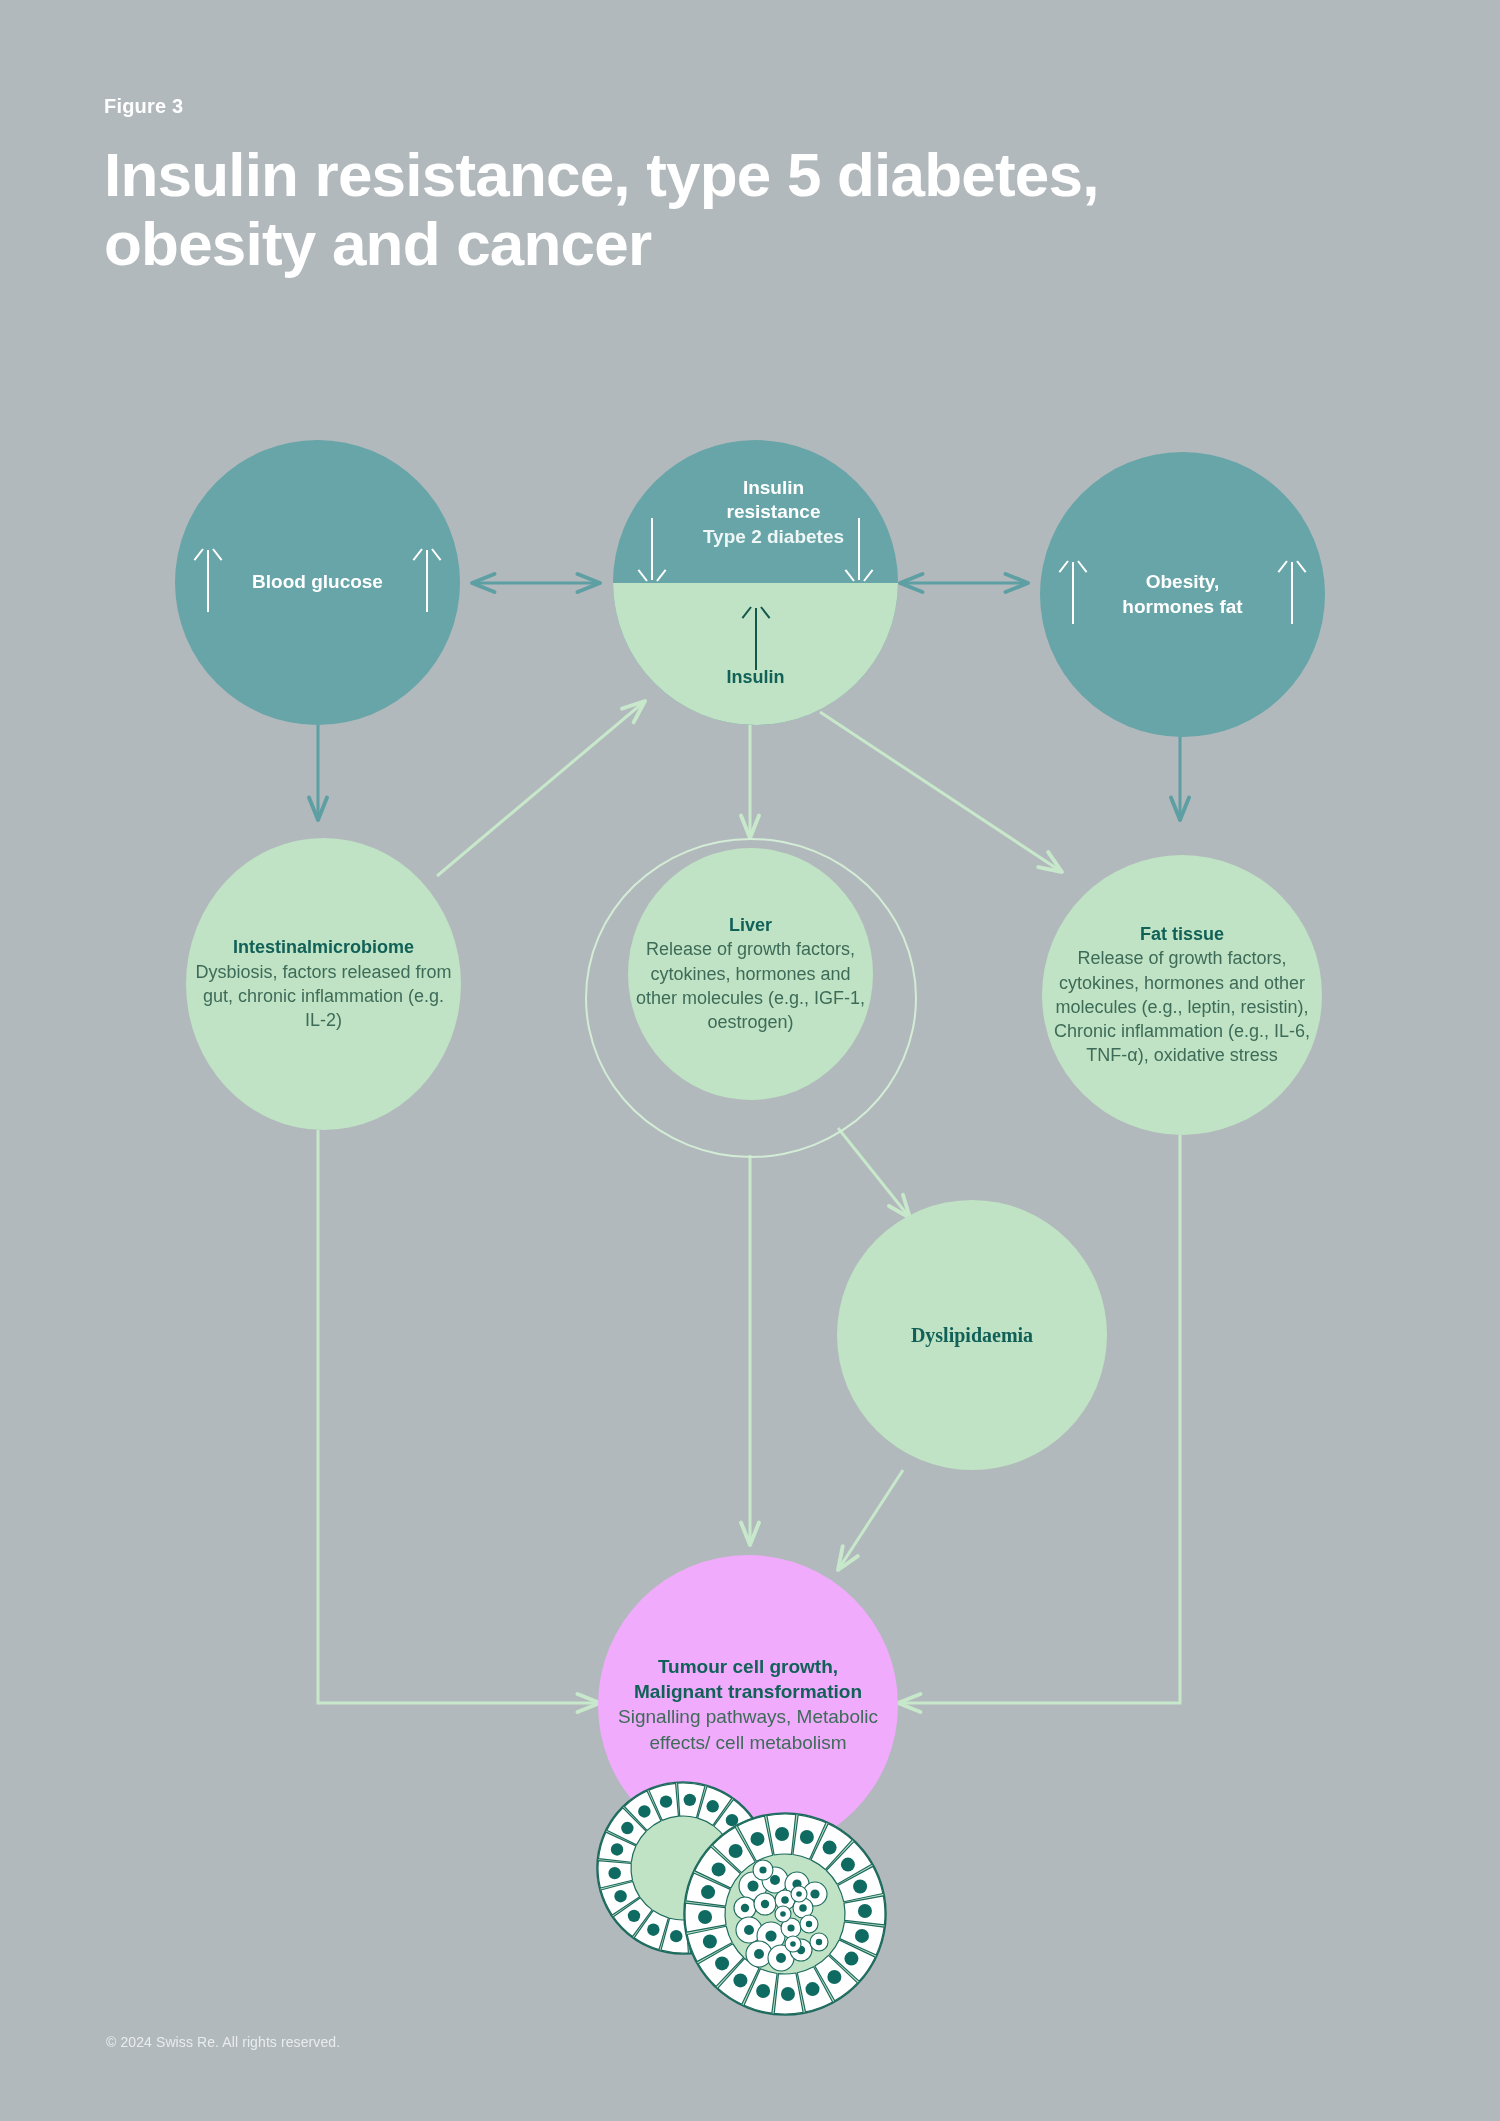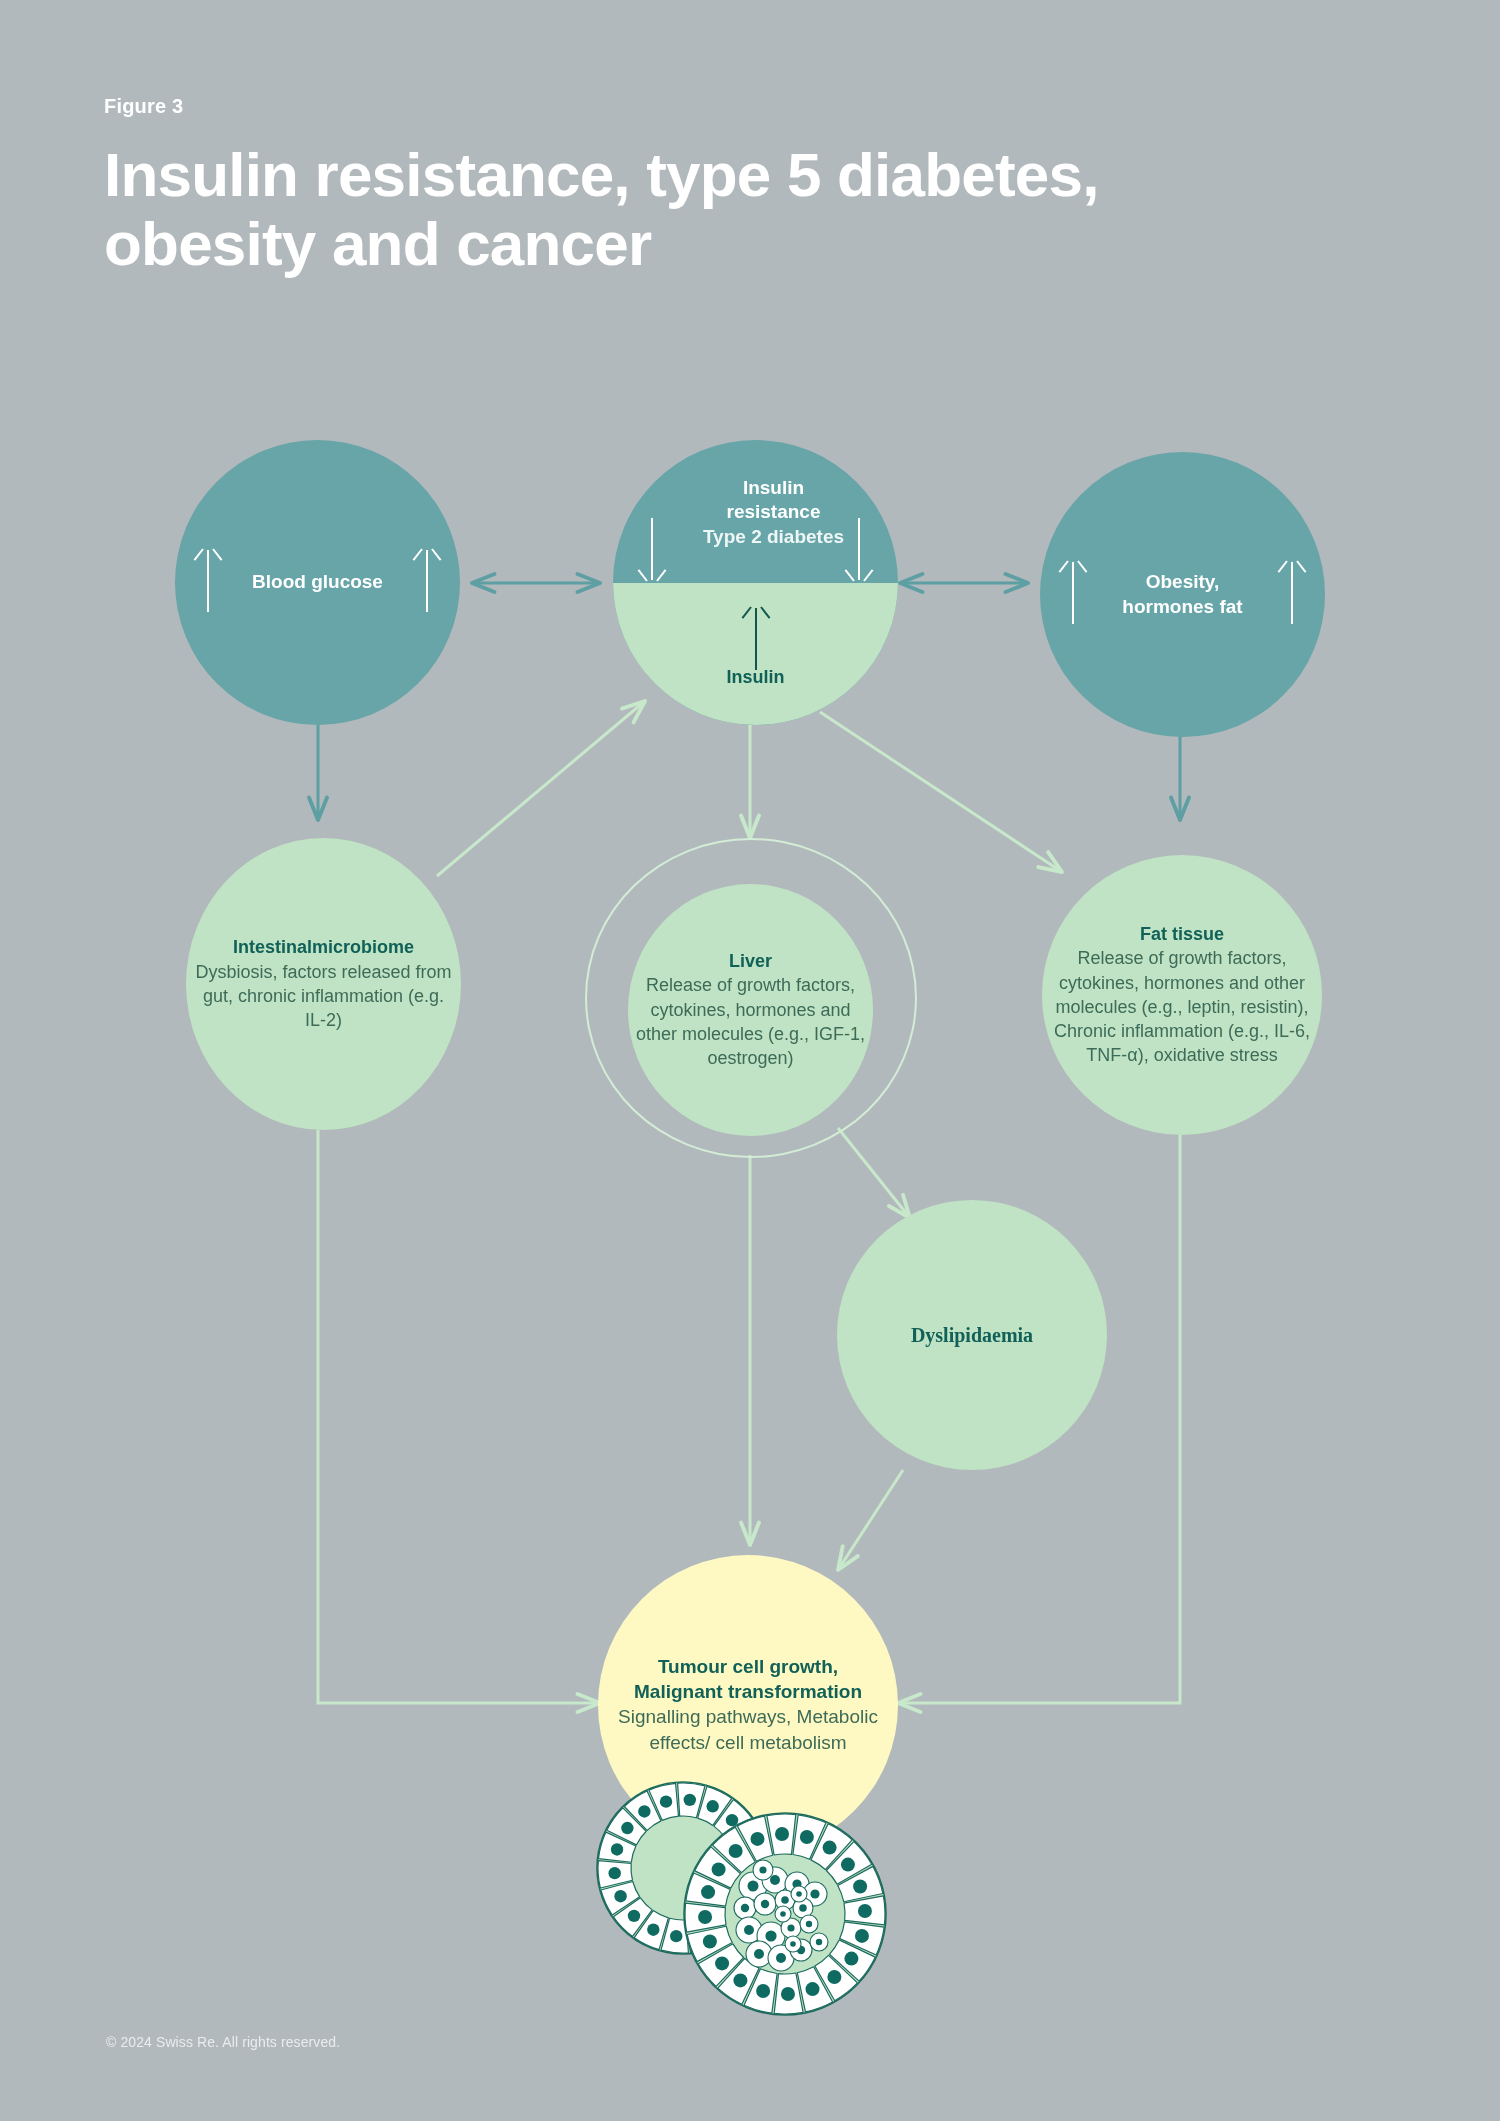--- a/index.html
+++ b/index.html
@@ -65,21 +65,21 @@
     border-radius: 50%;
     display: flex;
     flex-direction: column;
     align-items: center;
     justify-content: center;
     text-align: center;
     box-sizing: border-box;
   }
   .node-teal { background: #67a5a8; }
   .node-green { background: #bfe3c4; }
-  .node-white { background: #fef9c3; }
+  .node-white { background: #f0abfc; }
 
   .t-title-w {
     color: #ffffff;
     font-weight: bold;
     font-size: 19px;
     line-height: 1.28;
   }
   .t-sub-w {
     color: #eef7f6;
     font-size: 19px;
@@ -219,21 +219,21 @@
   </div>
 
   <div class="node node-green" style="left:186px; top:838px; width:275px; height:292px;">
     <div class="node-inner-text" style="padding:0 6px;">
       <div class="t-title-g">Intestinalmicrobiome</div>
       <div class="t-sub-g">Dysbiosis, factors released from gut, chronic inflammation (e.g. IL-2)</div>
     </div>
   </div>
 
   <div class="ring" style="left:585px; top:838px; width:332px; height:320px;"></div>
-  <div class="node node-green" style="left:628px; top:884px; width:245px; height:252px;align-items:center;">
+  <div class="node node-green" style="left:628px; top:848px; width:245px; height:252px;align-items:center;">
     <div class="node-inner-text" style="padding:0 4px;">
       <div class="t-title-g">Liver</div>
       <div class="t-sub-g">Release of growth factors, cytokines, hormones and other molecules (e.g., IGF-1, oestrogen)</div>
     </div>
   </div>
 
   <div class="node node-green" style="left:1042px; top:855px; width:280px; height:280px;">
     <div class="node-inner-text" style="padding:0 4px;">
       <div class="t-title-g">Fat tissue</div>
       <div class="t-sub-g">Release of growth factors, cytokines, hormones and other molecules (e.g., leptin, resistin), Chronic inflammation (e.g., IL-6, TNF-α), oxidative stress</div>

